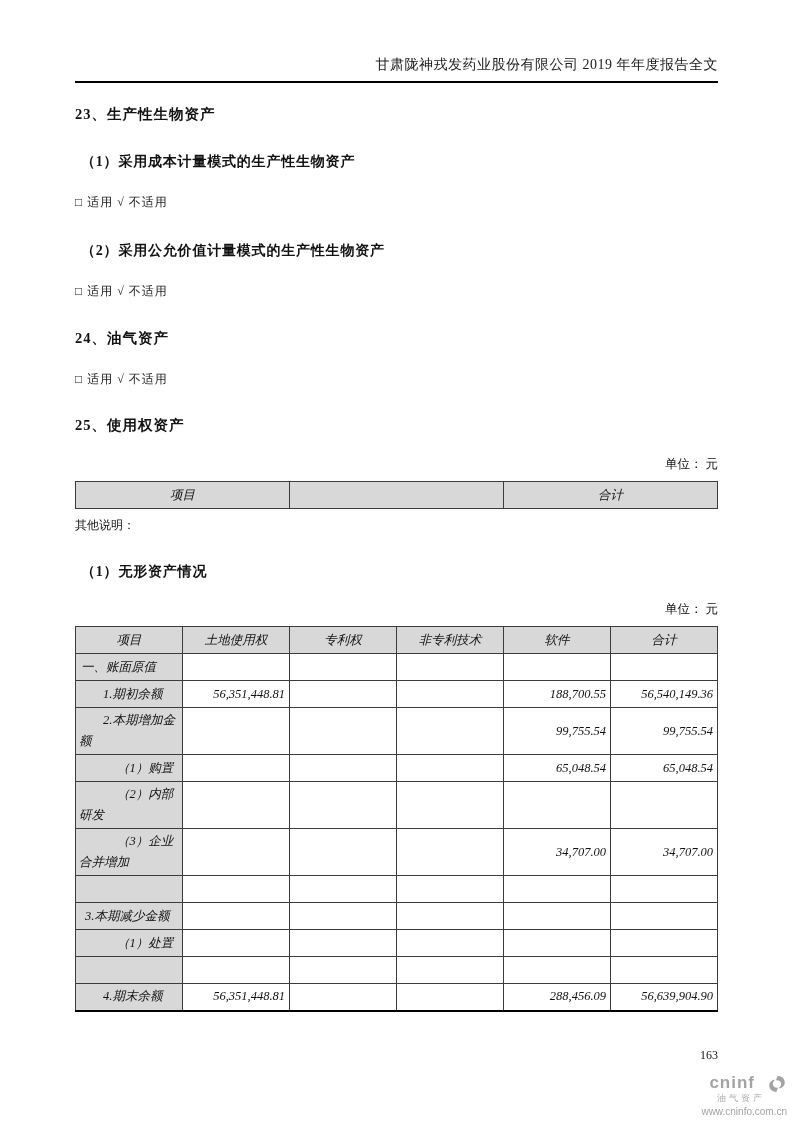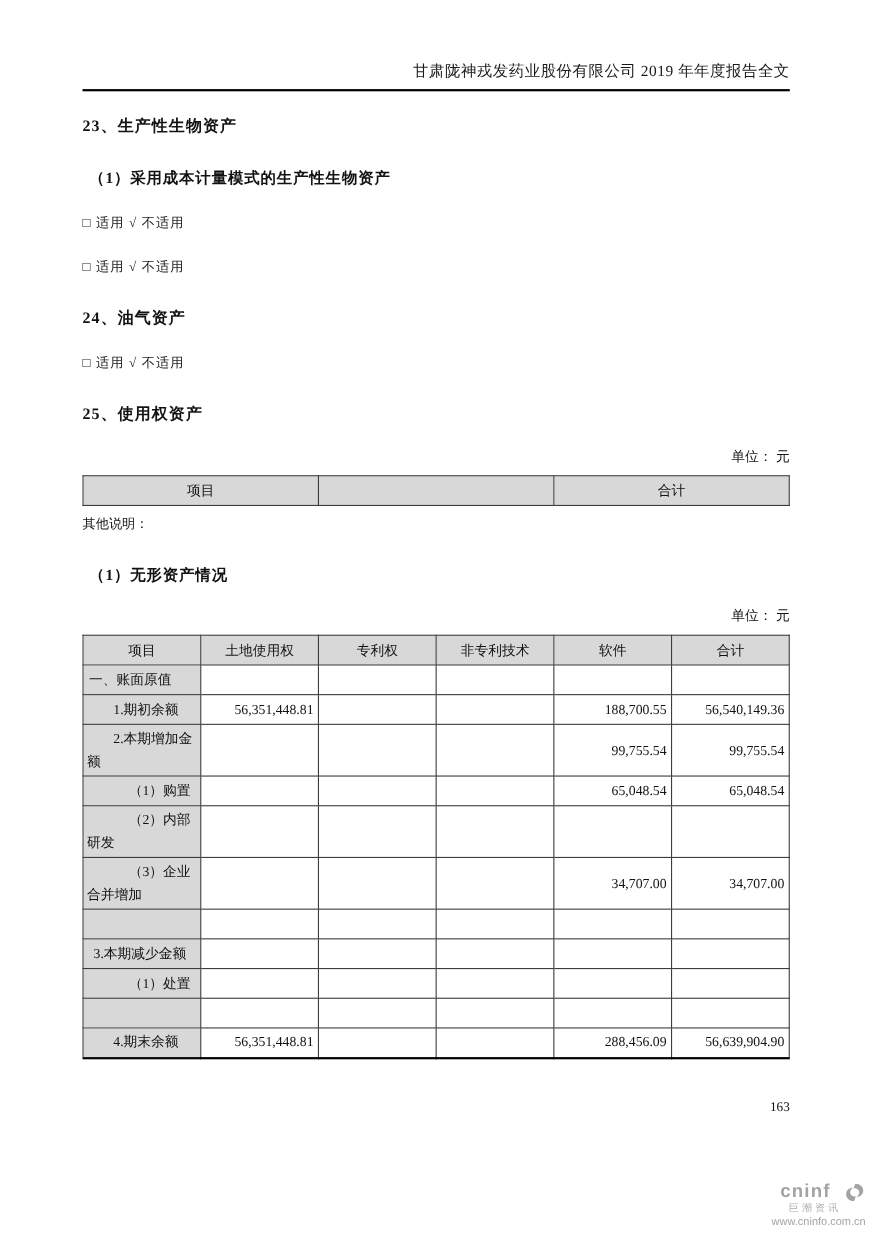--- a/index.html
+++ b/index.html
@@ -51,20 +51,21 @@
     margin-top:21px;
     text-align:right;
     font-size:12.5px;
   }
   table {
     width:100%;
     border-collapse:collapse;
     table-layout:fixed;
     font-size:12.5px;
     margin-top:8px;
+    font-style:italic;
   }
   td, th {
     border:1px solid #3c3c3c;
     height:27px;
     padding:2px 3px;
     line-height:21px;
     font-weight:normal;
     vertical-align:middle;
     overflow:hidden;
   }
@@ -107,20 +108,21 @@
   <div class="content">
 
     <div class="doc-header">甘肃陇神戎发药业股份有限公司 2019 年年度报告全文</div>
     <div class="header-rule"></div>
 
     <div class="h-num">23、生产性生物资产</div>
 
     <div class="h-sub">（1）采用成本计量模式的生产性生物资产</div>
     <div class="apply-line">□ 适用 √ 不适用</div>
 
+    <div class="h-sub" style="margin-top:31px">（2）采用公允价值计量模式的生产性生物资产</div>
     <div class="apply-line">□ 适用 √ 不适用</div>
 
     <div class="h-num" style="margin-top:29px">24、油气资产</div>
     <div class="apply-line">□ 适用 √ 不适用</div>
 
     <div class="h-num" style="margin-top:28px">25、使用权资产</div>
 
     <div class="unit-line">单位：  元</div>
 
     <table id="rou-table">
@@ -244,16 +246,16 @@
   </div>
 
   <div class="cninfo-logo">
     <div class="logo-row">
       <span class="logo-brand">cninf</span>
       <svg class="logo-swirl" viewBox="0 0 20 20">
         <path fill="#a3a3a3" d="M10.6 1.2 C15.4 1.2 18.6 4.2 18.6 8.2 C18.6 12.4 15.2 14.6 12.0 14.6 C14.2 12.8 15.2 10.6 14.2 8.4 C13.2 6.2 10.8 5.4 8.8 6.2 C9.8 3.4 10.3 2.2 10.6 1.2 Z"></path>
         <path fill="#a3a3a3" d="M9.4 18.8 C4.6 18.8 1.4 15.8 1.4 11.8 C1.4 7.6 4.8 5.4 8.0 5.4 C5.8 7.2 4.8 9.4 5.8 11.6 C6.8 13.8 9.2 14.6 11.2 13.8 C10.2 16.6 9.7 17.8 9.4 18.8 Z"></path>
       </svg>
     </div>
-    <div class="logo-cn">巨潮资讯</div>
+    <div class="logo-cn">油气资产</div>
     <div class="logo-url">www.cninfo.com.cn</div>
   </div>
 </div>
 
 </body></html>

